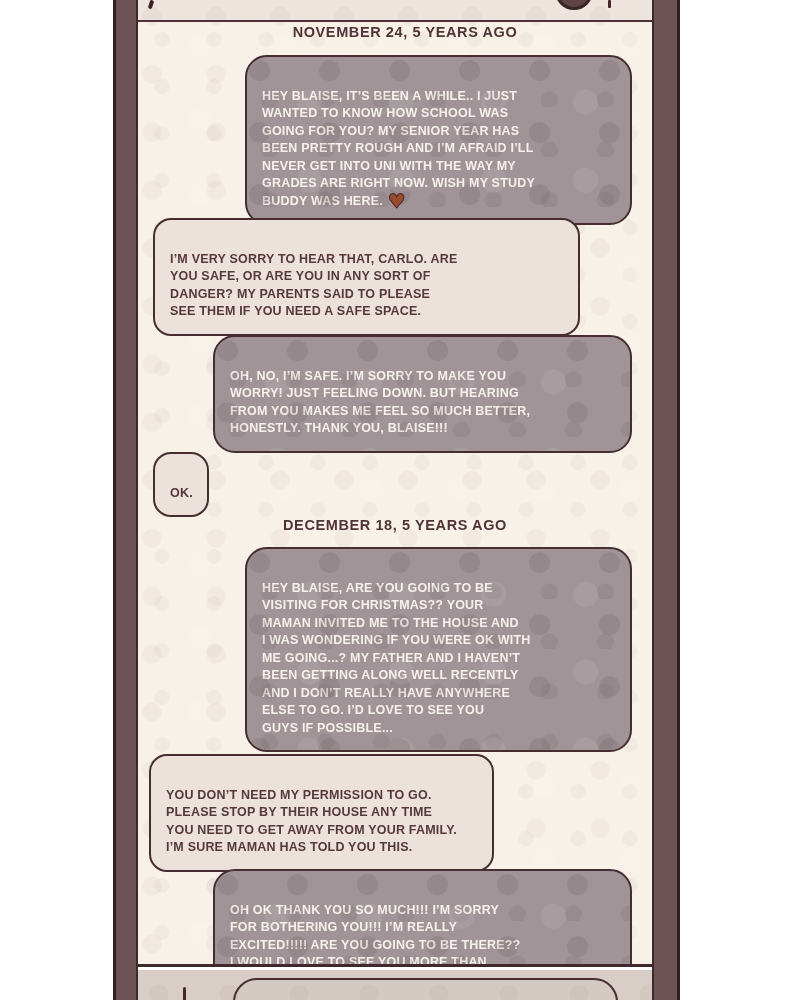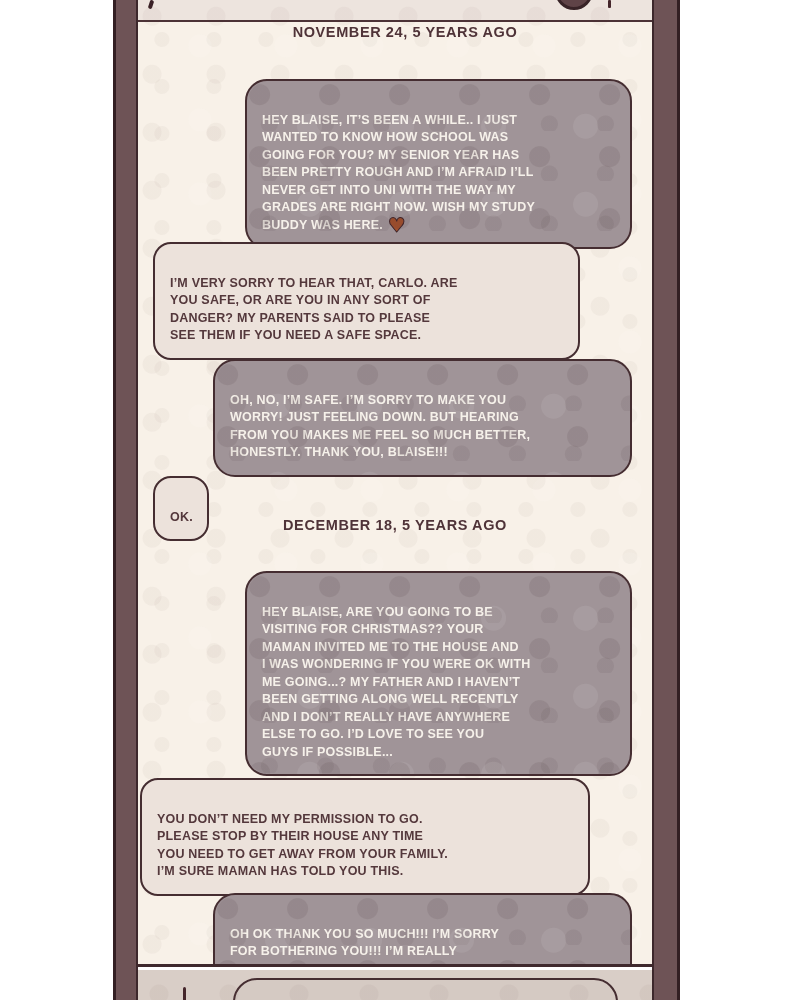--- a/index.html
+++ b/index.html
@@ -37,36 +37,36 @@
 
   
   .date-sep { position:absolute; left:0; right:0; text-align:center;
               color:#4f3338; font-weight:700; font-size:14.5px; letter-spacing:0.6px; z-index:2; }
   .date-1 { top:24px;margin-left:20px; }
   .date-2 { top:517px; }
 
   
   .bubble { position:absolute; border:2px solid #452d31; padding:13px 15px;
             font-weight:700; font-size:12.5px; line-height:17.5px; letter-spacing:0.2px;
-            white-space:pre-line; z-index:2;margin-top:24px; }
+            white-space:pre-line; z-index:2; }
   .bubble.sent { background:#a09498; color:#f6f1ea; border-radius:22px; }
   .bubble.sent::after { content:""; position:absolute; inset:0; pointer-events:none; border-radius:inherit;
       background:
         radial-gradient(circle at 18% 22%, rgba(60,40,45,0.10) 0 10px, transparent 11px),
         radial-gradient(circle at 68% 58%, rgba(255,255,255,0.08) 0 12px, transparent 13px),
         radial-gradient(circle at 40% 86%, rgba(60,40,45,0.08) 0 8px, transparent 9px);
       background-size:70px 62px, 92px 78px, 56px 50px; }
   .bubble.received { background:#ece2db; color:#54383c; border-radius:18px; }
 
   .b1 { top:55px;  right:20px; width:387px; }
   .b2 { top:218px; left:15px;  width:427px; }
   .b3 { top:335px; right:20px; width:419px; }
   .b4 { top:452px; left:15px;  width:56px; text-align:center; }
   .b5 { top:547px; right:20px; width:387px; }
-  .b6 { top:754px; left:2px;  width:450px; }
+  .b6 { top:754px; left:11px;  width:345px; }
   .b7 { top:869px; right:20px; width:419px; }
 
   .msg-text { display:inline; white-space:pre-line; }
 
   .heart-emoji { display:inline-block; font-family:"DejaVu Sans",sans-serif; font-weight:400;
                  color:#a3512d; -webkit-text-stroke:1px #40252a; font-size:20px;
                  line-height:10px; vertical-align:-3px; margin-left:5px; }
 
   
   .panel2 { position:absolute; left:0; right:0; top:970px; bottom:0;

